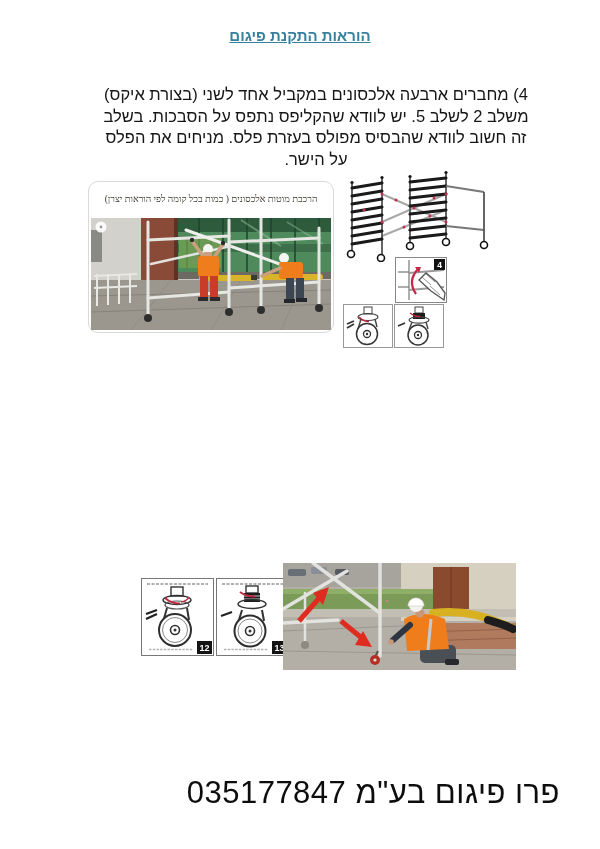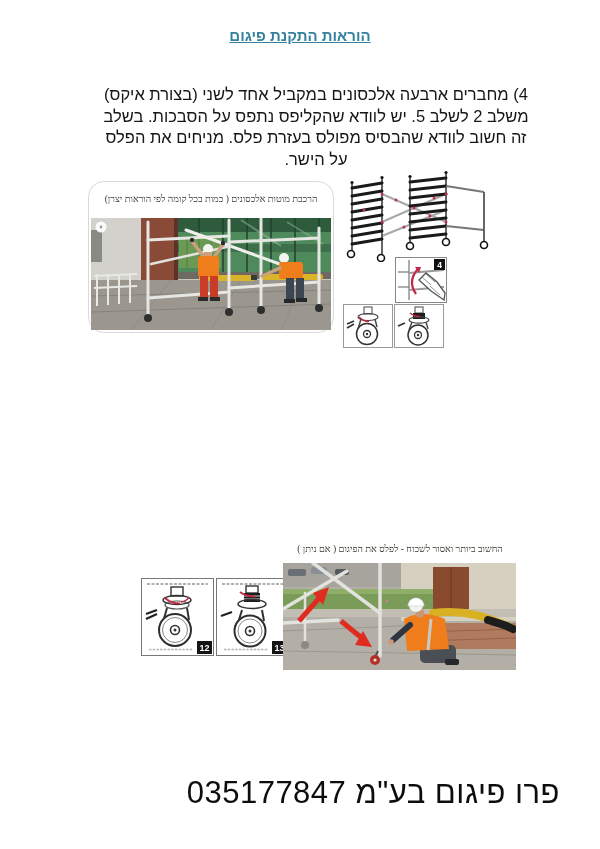--- a/index.html
+++ b/index.html
@@ -16,21 +16,21 @@
   }
   .para {
     position:absolute; direction:rtl; text-align:center;
     font-size:16.5px; line-height:21.5px; color:#161616;
   }
   .para1 { top:84px;  left:98px; width:436px; }
   .para2 { top:492px; left:78px; width:444px; }
 
   .fig-frame { position:absolute; background:#fff; }
   .fig1 { left:88px; top:181px; width:246px; height:152px;
-          border:1px solid #d9d9d9; border-radius:16px; }
+          border:1px solid #d9d9d9; border-radius:10px; }
   .fig2 { left:283px; top:542px; width:234px; height:134px; }
 
   .fig-caption {
     direction:rtl; text-align:center;
     font-family:"Liberation Serif", serif;
     font-size:9.5px; color:#3c372e; white-space:nowrap; overflow:hidden;
   }
   .fig1 .fig-caption { margin-top:12px; }
   .fig2 .fig-caption { margin-top:2px; }
 
@@ -320,21 +320,20 @@
       <circle cx="34" cy="53" r="12" fill="none" stroke="#888" stroke-width="1"></circle>
       <circle cx="34" cy="53" r="4.5" fill="none" stroke="#333" stroke-width="1.6"></circle>
       <circle cx="34" cy="53" r="1.5" fill="#333"></circle>
       <line x1="8" y1="71.5" x2="52" y2="71.5" stroke="#b5b5b5" stroke-width="1.6" stroke-dasharray="2.5 1.2"></line>
       <rect x="56" y="63" width="15" height="13" fill="#141414"></rect>
       <text x="63.5" y="73" text-anchor="middle" font-family="Liberation Sans, sans-serif" font-size="9" font-weight="bold" fill="#fff">13</text>
     </svg>
   </div>
 
   <figure class="fig-frame fig2">
-    <figcaption class="fig-caption">החשוב ביותר ואסור לשכוח - לפלס את הפיגום ( אם ניתן )</figcaption>
     <svg class="photo" width="233" height="107" viewBox="0 0 233 107">
       <rect width="233" height="107" fill="#b3afa6"></rect>
       <rect x="0" y="0" width="233" height="24" fill="#a7a49e"></rect>
 
       <g>
         <rect x="5" y="6" width="18" height="7" rx="2" fill="#6a6e76"></rect>
         <rect x="28" y="4" width="16" height="7" rx="2" fill="#8a8e96"></rect>
         <rect x="52" y="6" width="14" height="6" rx="2" fill="#55585e"></rect>
       </g>
 

